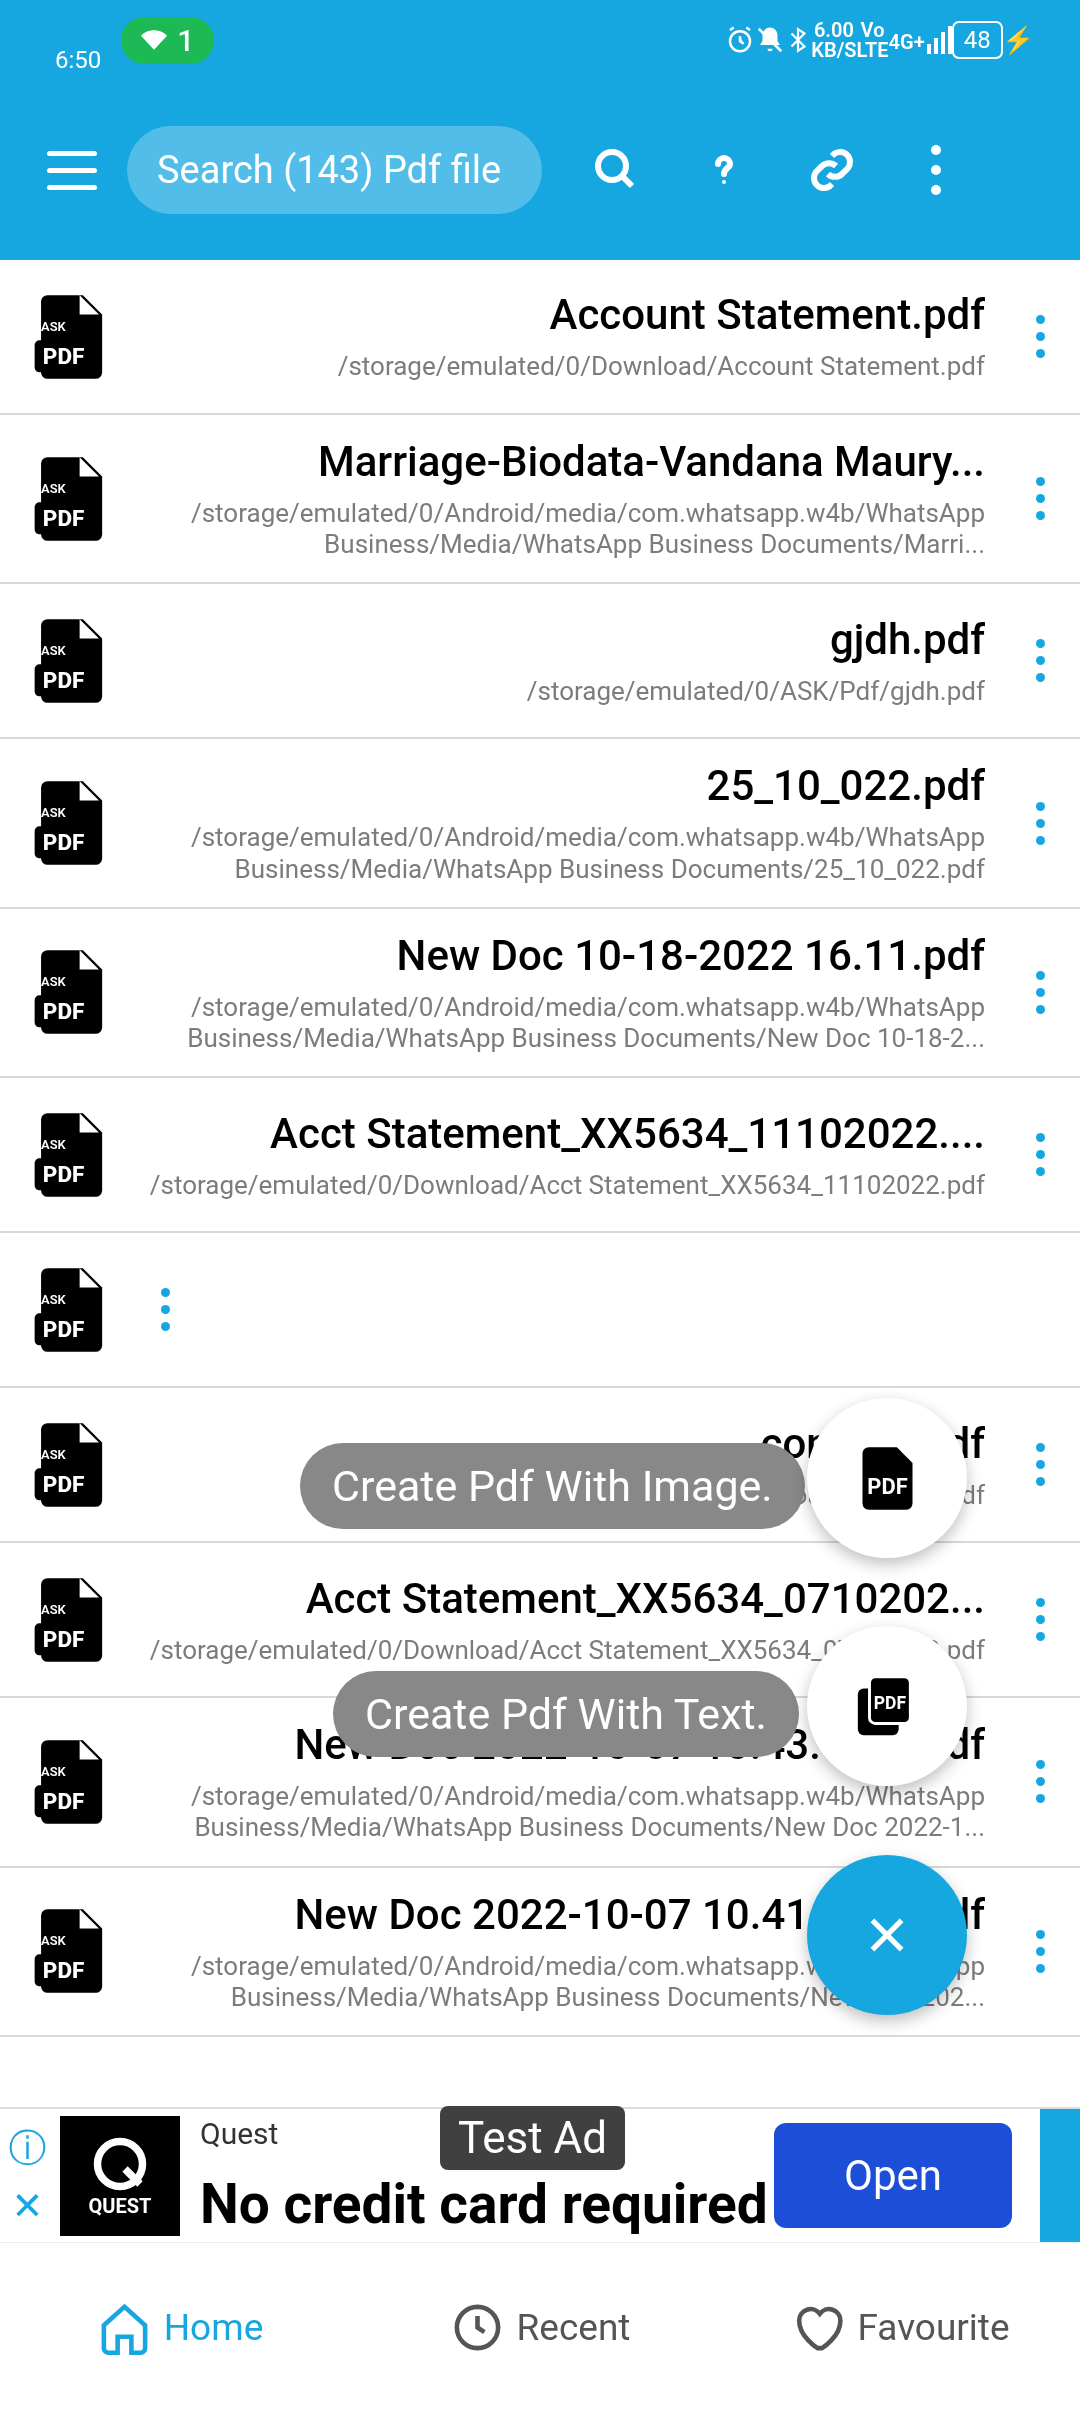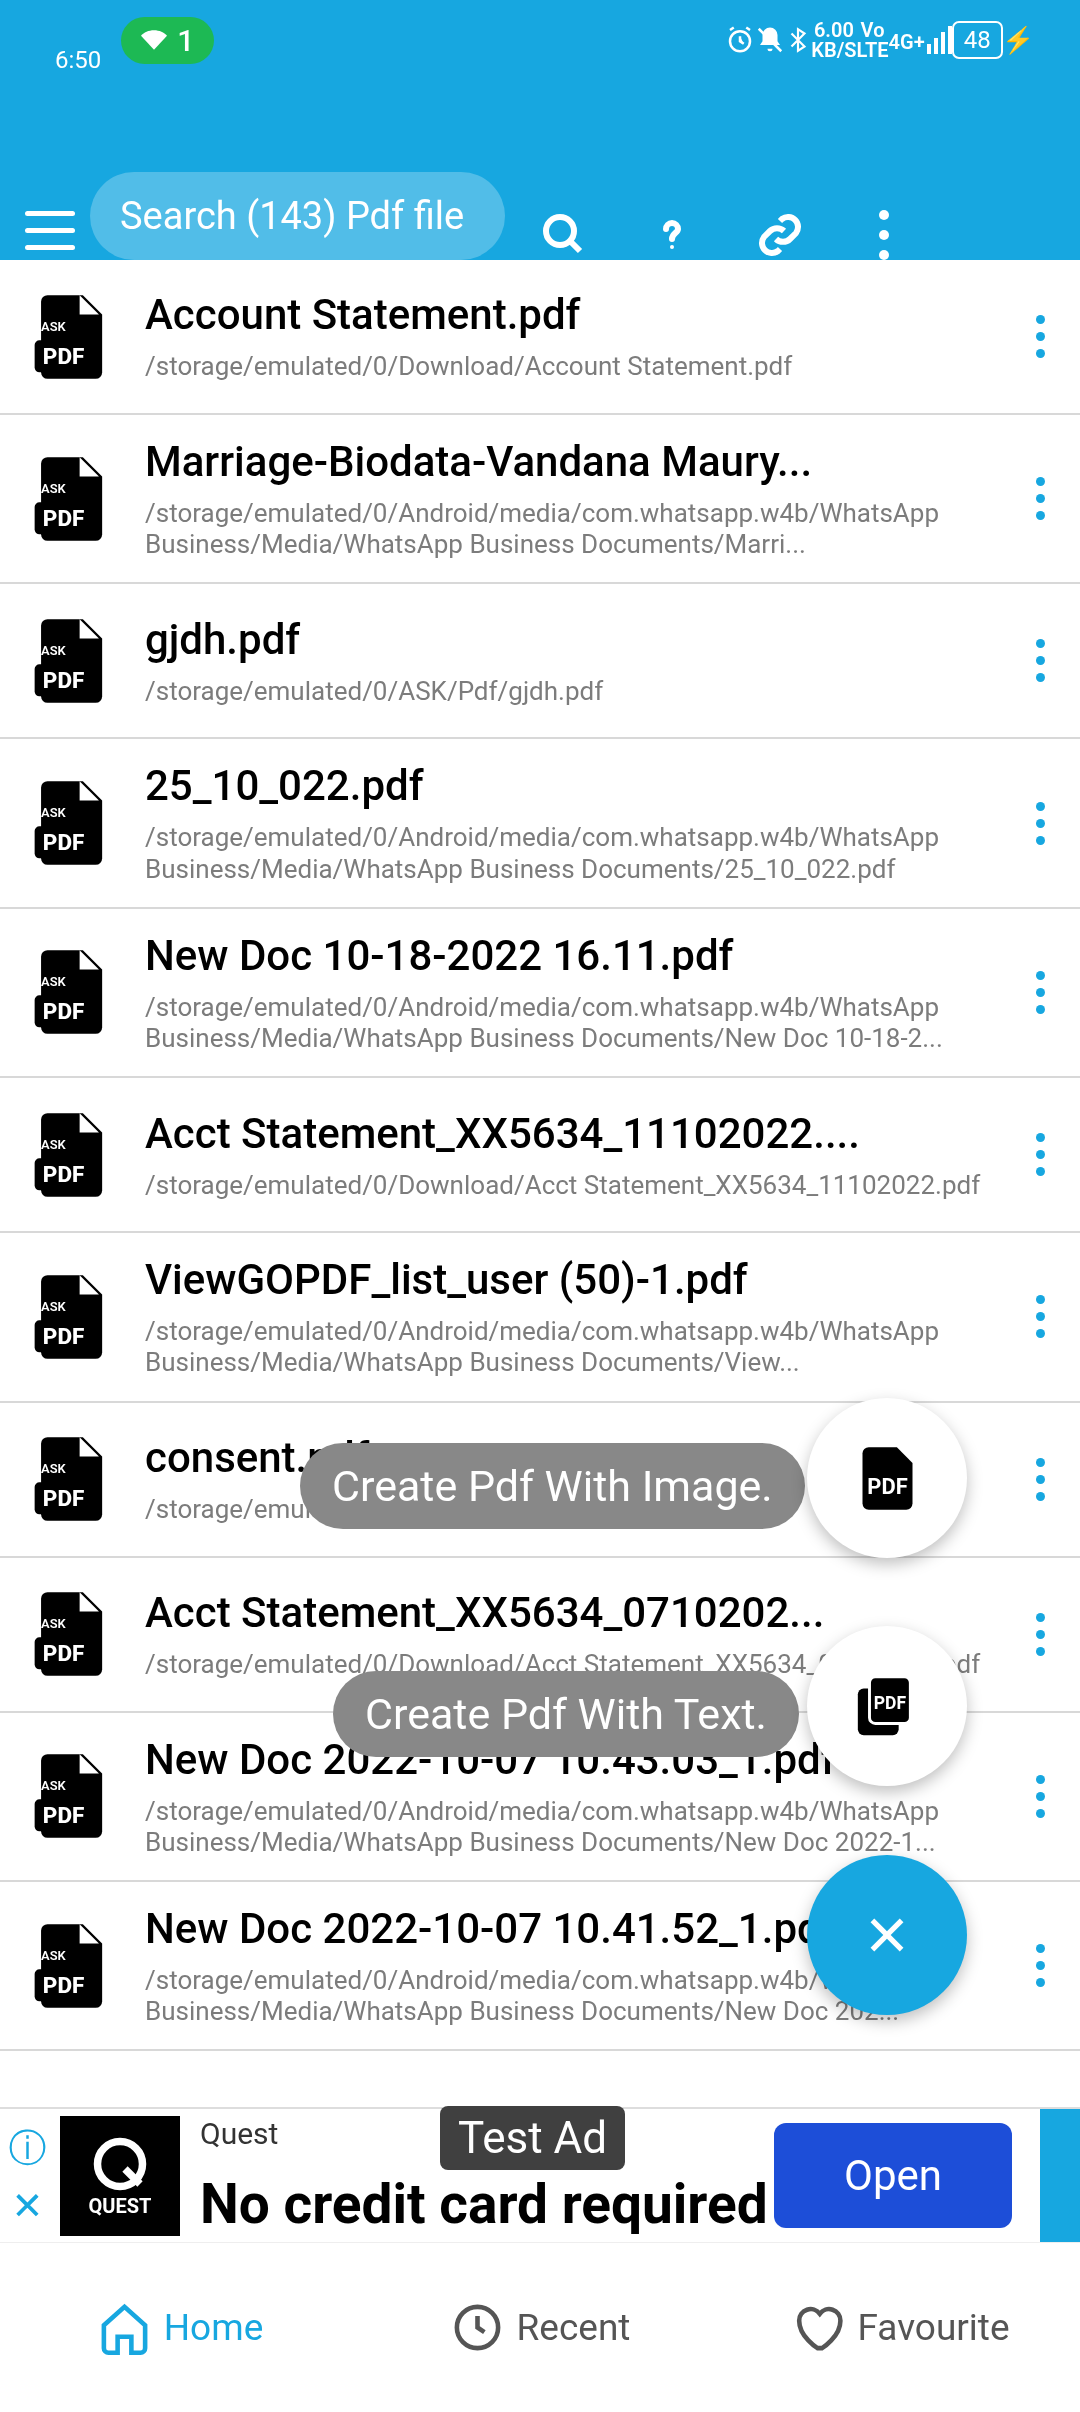--- a/index.html
+++ b/index.html
@@ -43,23 +43,23 @@
   padding: 3px 10px;
   font-size: 24px;
   position: relative;
 }
 
 
 .app-bar {
   height: 180px;
   background: #17a7e0;
   display: flex;
-  align-items: flex-end;
-  padding: 0 30px 0 20px;
-  gap: 10px;
+  align-items: center;
+  padding: 0 30px 0 42px;
+  gap: 25px;
 }
 .hamburger { width: 60px; height: 60px; display: flex; flex-direction: column; justify-content: center; gap: 12px; padding: 0 5px; }
 .hamburger span { height: 5px; background: #fff; border-radius: 3px; }
 .search-pill {
   flex: 0 0 auto;
   width: 415px;
   background: rgba(255,255,255,0.25);
   border-radius: 50px;
   padding: 22px 30px;
   color: #fff;
@@ -76,21 +76,21 @@
 .file-list { }
 .file-row {
   display: flex;
   align-items: center;
   padding: 22px 20px 22px 30px;
   border-bottom: 2px solid #d8d8d8;
   gap: 35px;
   min-height: 155px;
 }
 .file-icon { width: 80px; height: 90px; flex-shrink: 0; }
-.file-text { flex: 1; min-width: 0; }
+.file-text { flex: 1; min-width: 0; text-align: right; }
 .file-name {
   font-size: 42px;
   font-weight: 500;
   color: #000;
   white-space: nowrap;
   overflow: hidden;
   text-overflow: ellipsis;
   margin-bottom: 12px;
 }
 .file-path {
@@ -387,24 +387,20 @@
       </div>
     </div>
     <div class="file-row">
       <svg class="file-icon" viewBox="0 0 24 28">
   <path fill="#000" d="M5 1h11l6 6v18a2 2 0 01-2 2H5a2 2 0 01-2-2V3a2 2 0 012-2z"></path>
   <path fill="#fff" d="M15 1v6h6"></path>
   <rect x="1" y="15" width="18" height="10" rx="1.5" fill="#000"></rect>
   <text x="3" y="12" fill="#fff" font-size="4" font-weight="600">ASK</text>
   <text x="10" y="22.5" text-anchor="middle" fill="#fff" font-size="7" font-weight="800">PDF</text>
 </svg>
-      <div class="file-text">
-       <div class="file-name">ViewGOPDF_list_user (50)-1.pdf</div>
-       <div class="file-path">/storage/emulated/0/Android/media/com.whatsapp.w4b/WhatsApp Business/Media/WhatsApp Business Documents/View...</div>
-     </div>
      <div class="row-more">
         <span></span>
         <span></span>
         <span></span>
       </div>
     </div>
     <div class="file-row">
       <svg class="file-icon" viewBox="0 0 24 28">
   <path fill="#000" d="M5 1h11l6 6v18a2 2 0 01-2 2H5a2 2 0 01-2-2V3a2 2 0 012-2z"></path>
   <path fill="#fff" d="M15 1v6h6"></path>

